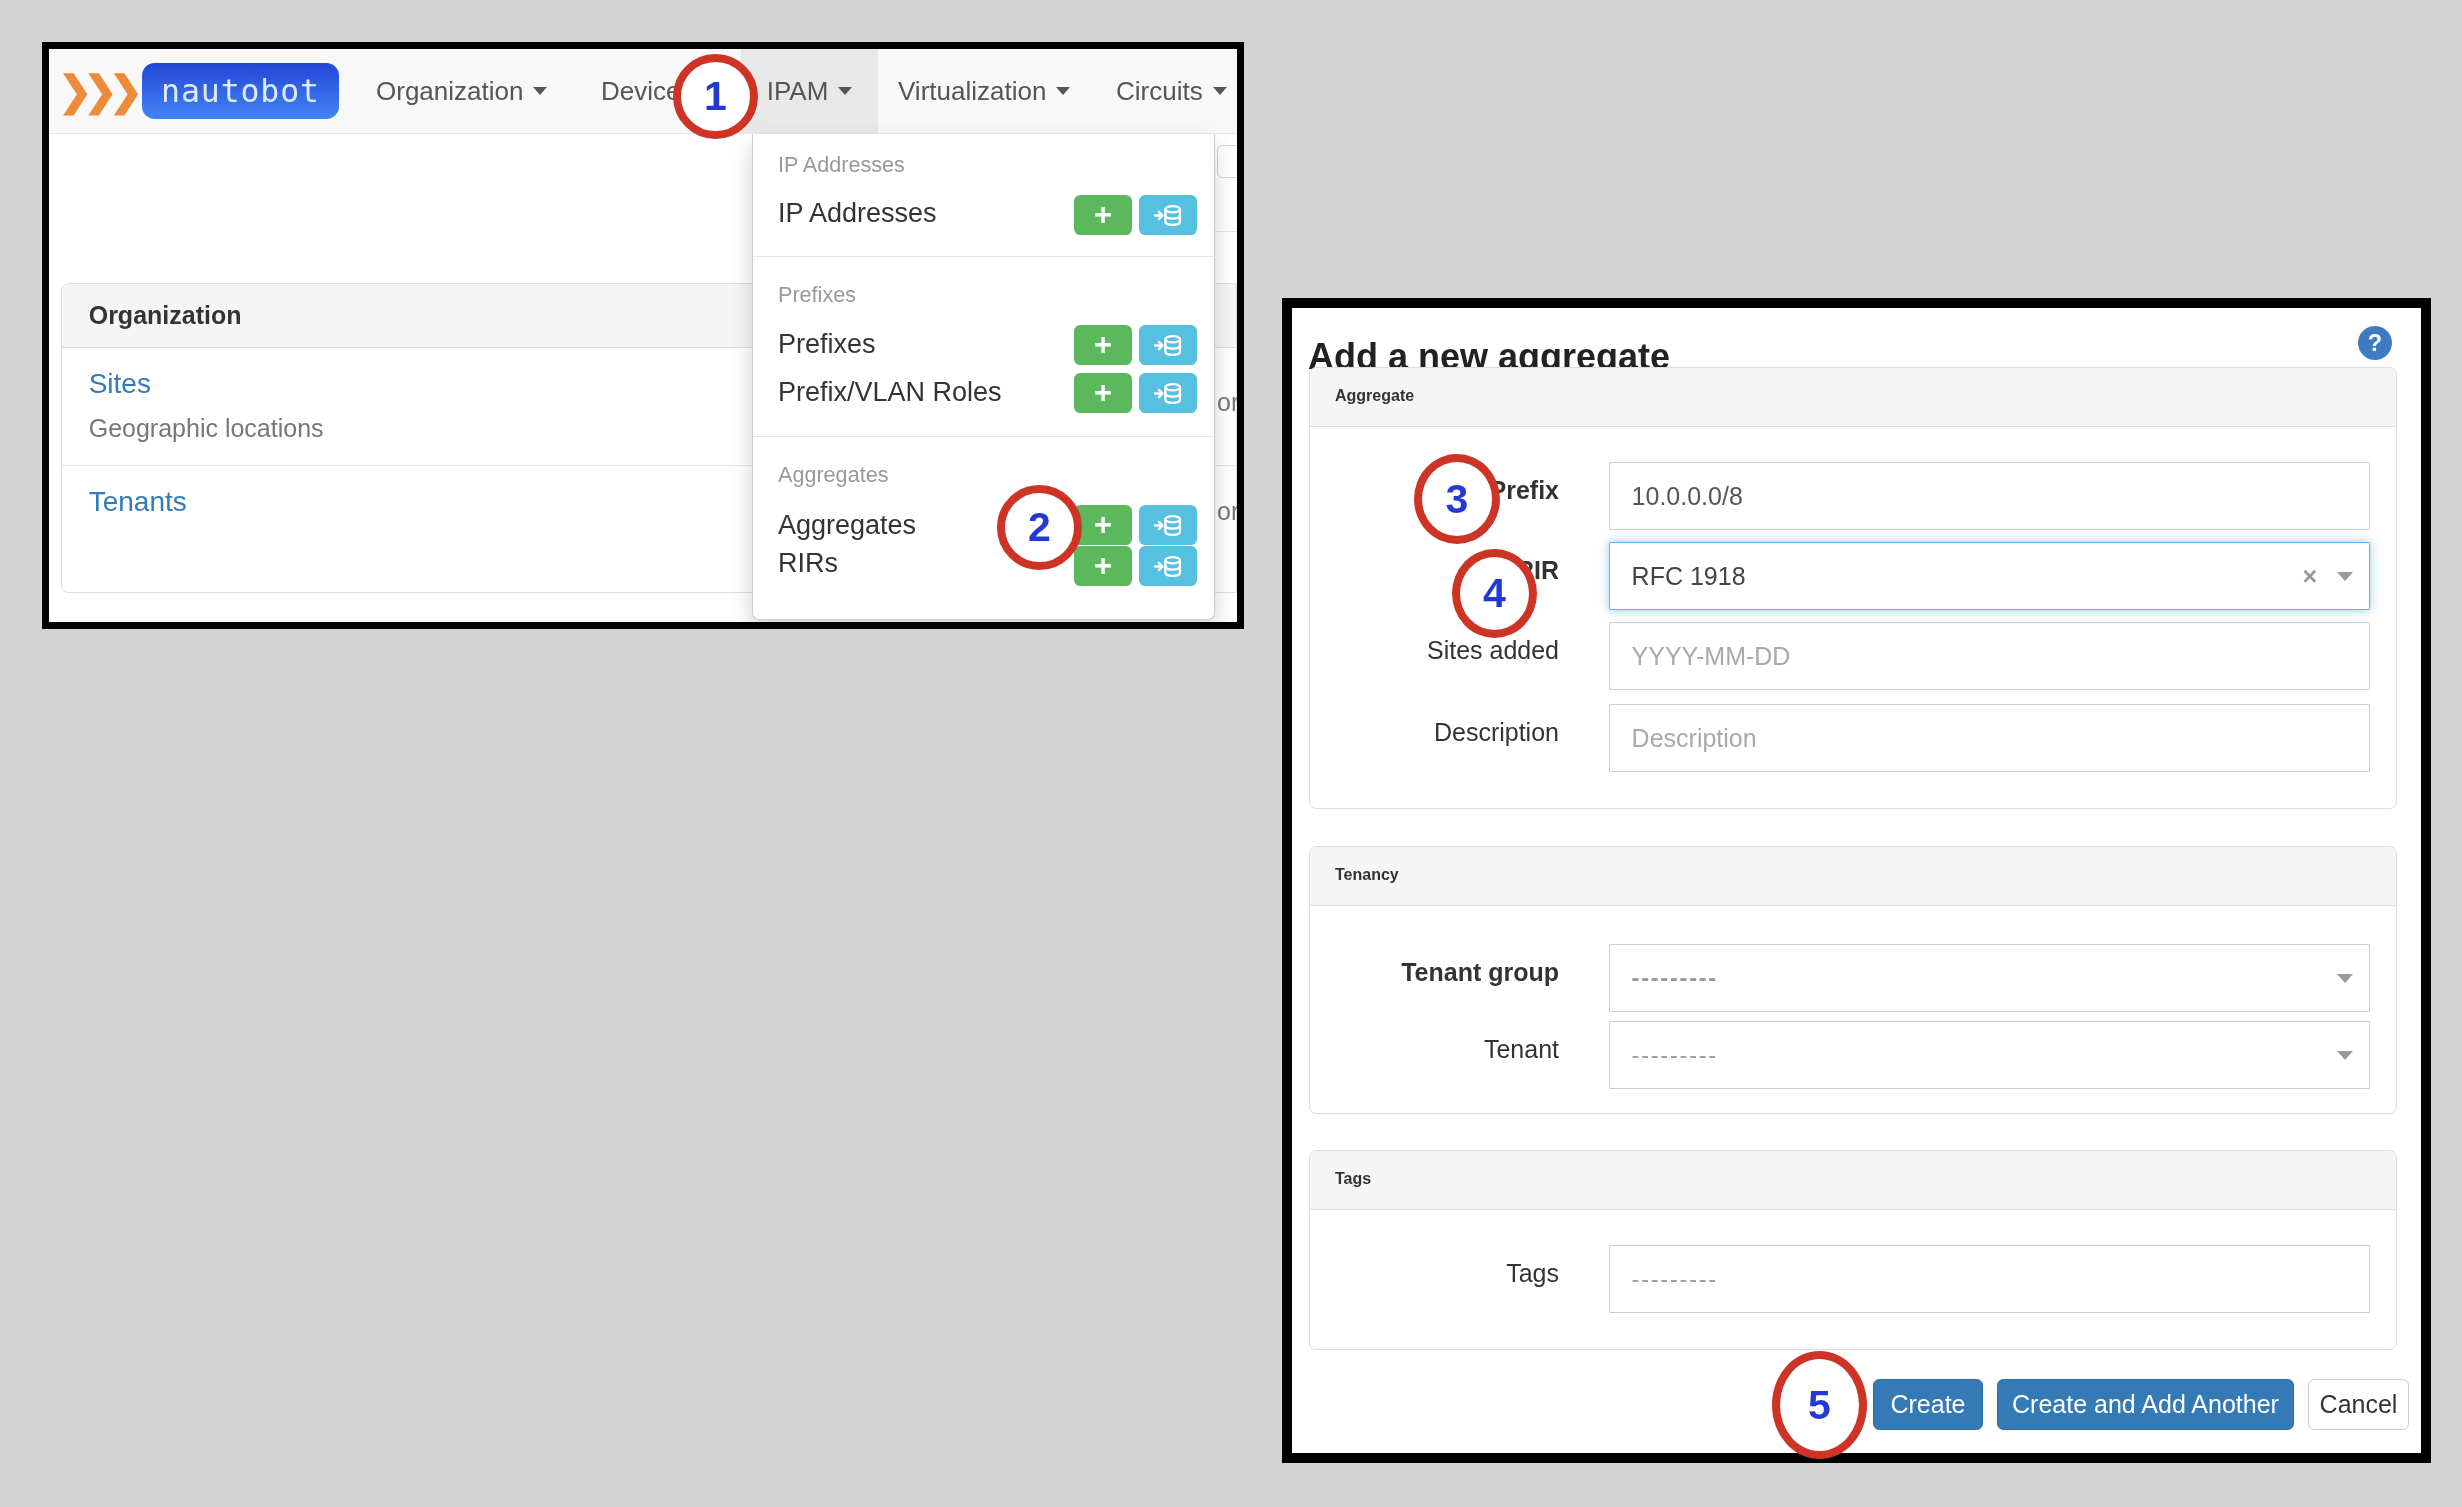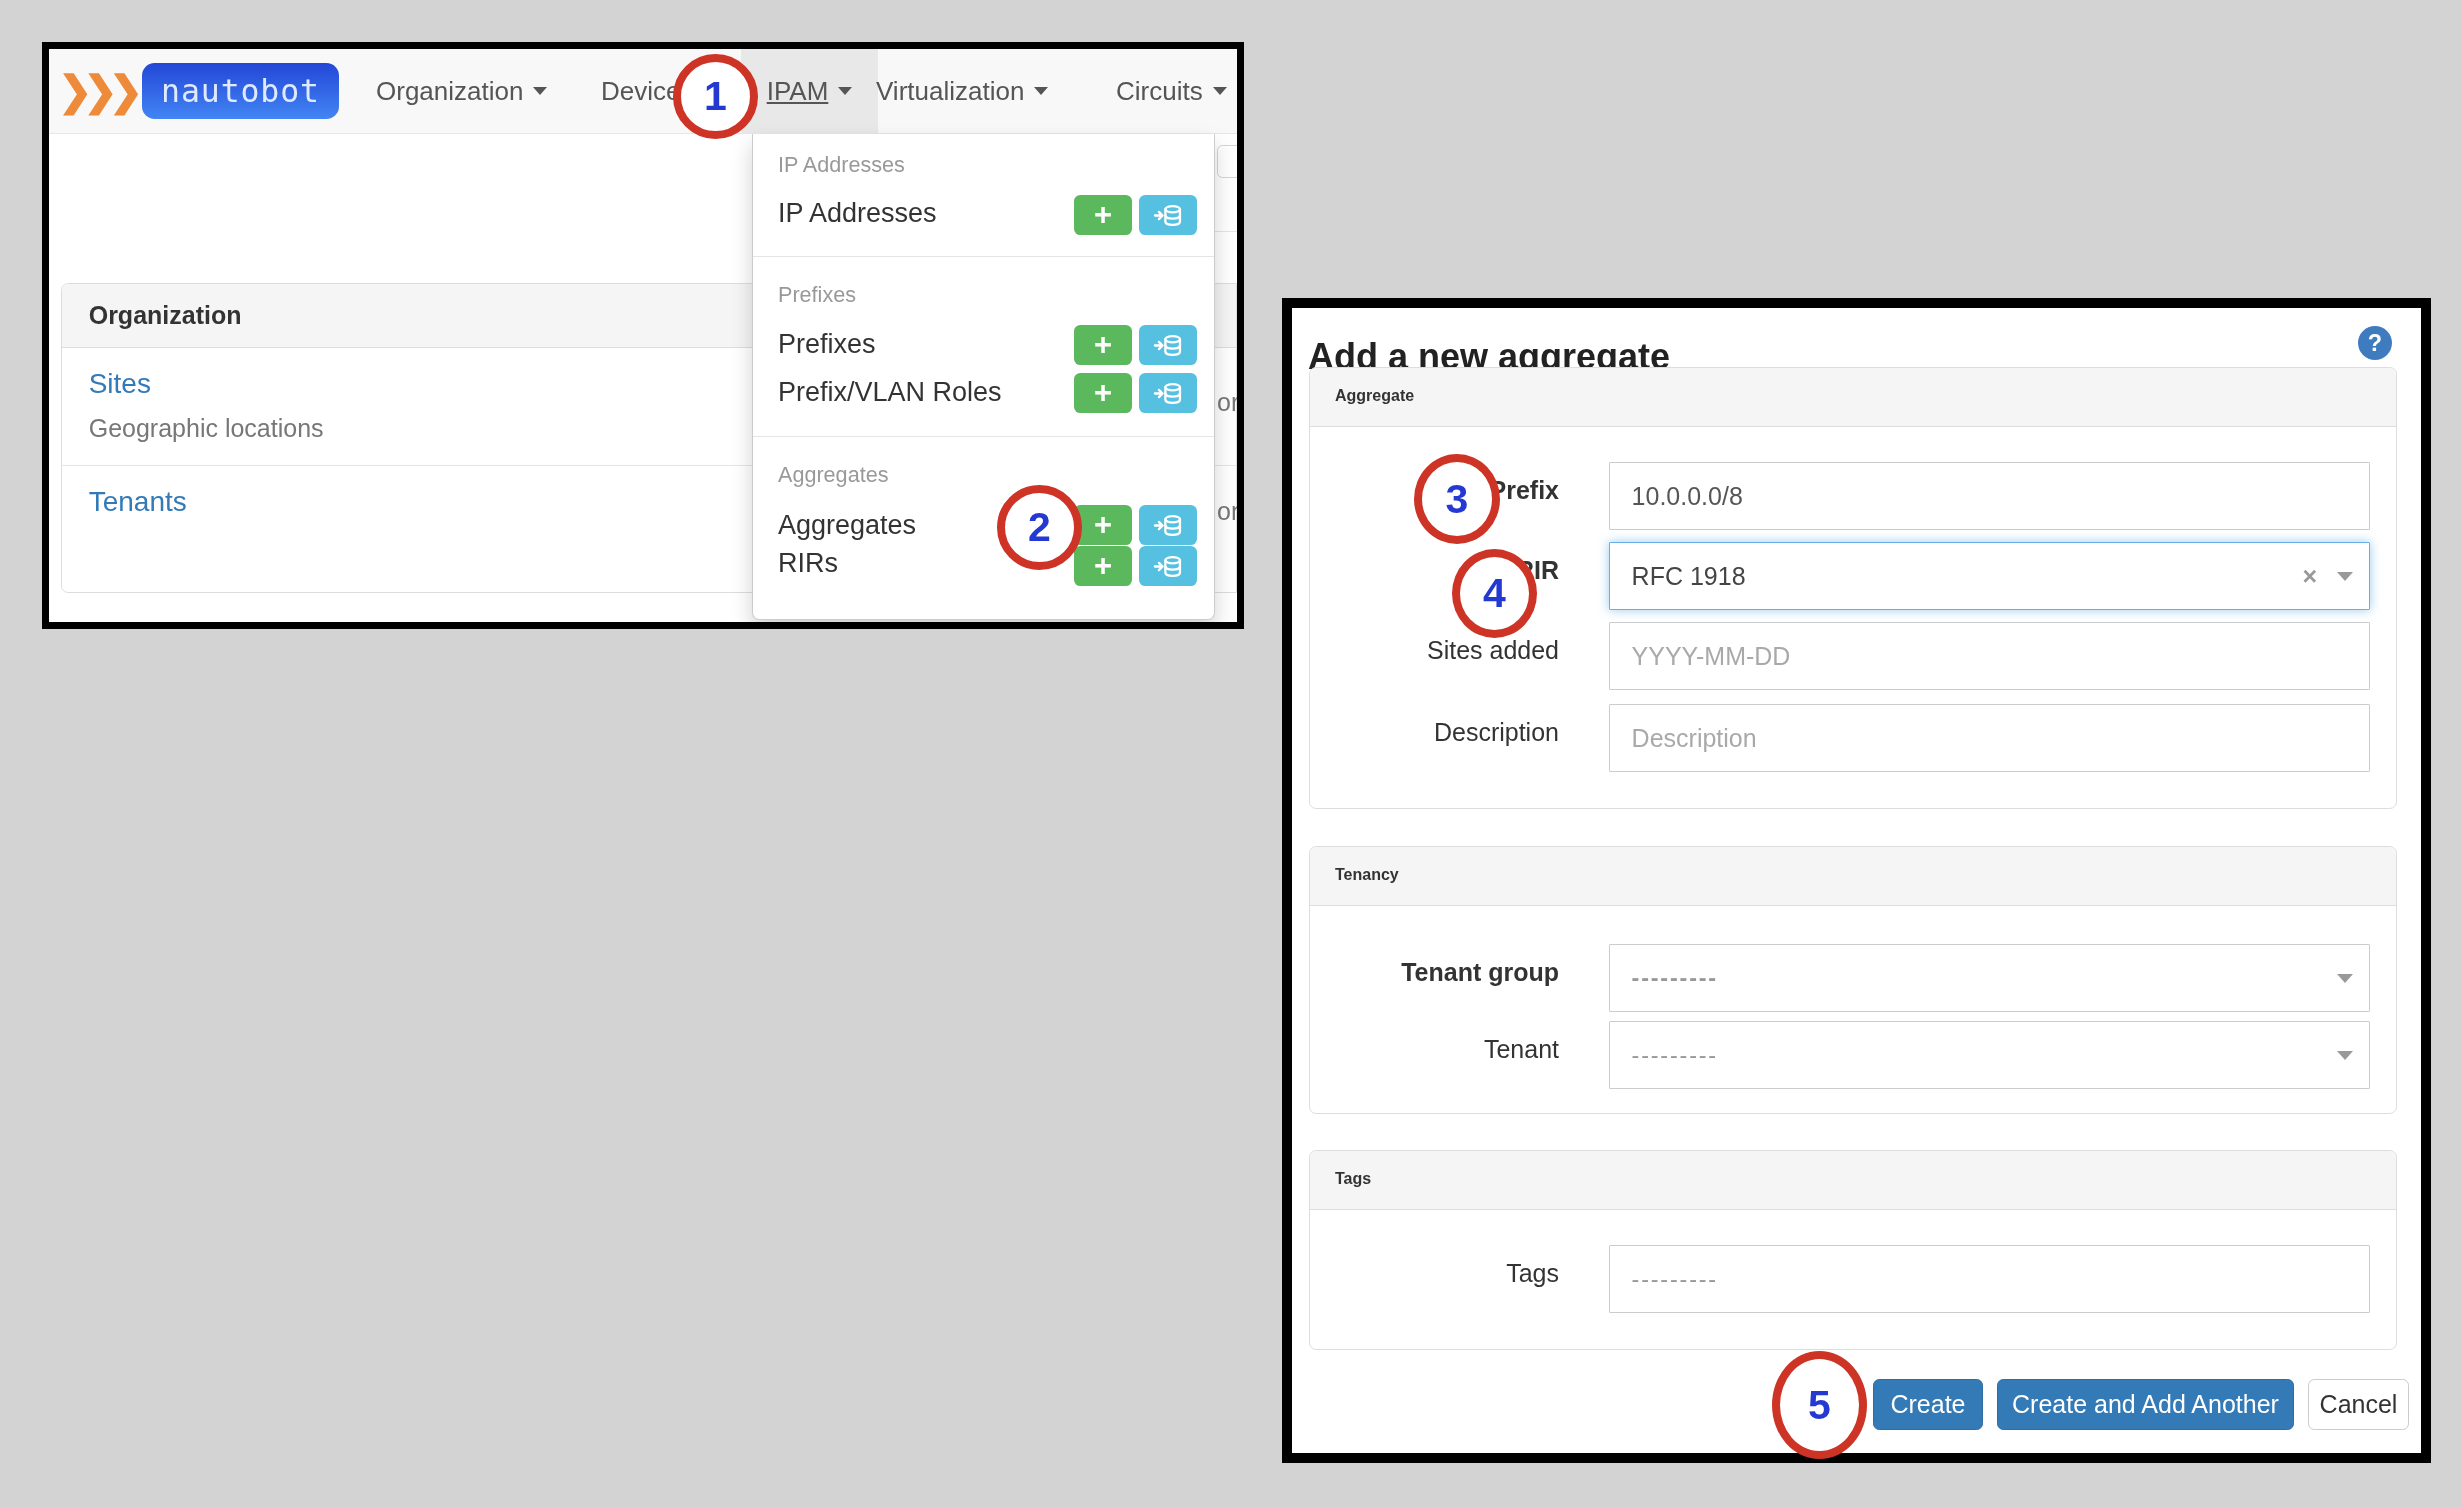--- a/index.html
+++ b/index.html
@@ -100,25 +100,25 @@
       <a class="logo-pill">nautobot</a>
 
       <a class="nav-item" style="left:327px;">
         <span>Organization</span>
           <i class="caret"></i>
       </a>
       <a class="nav-item" style="left:552px;">
         <span>Devices</span>
           <i class="caret"></i>
       </a>
-      <a class="nav-item active" style="left:692px;width:137px;text-decoration:underline;">
+      <a class="nav-item active" style="left:692px;width:137px;">
         <span>IPAM</span>
           <i class="caret"></i>
       </a>
-      <a class="nav-item" style="left:827px;">
+      <a class="nav-item" style="left:849px;">
         <span>Virtualization</span>
           <i class="caret"></i>
       </a>
       <a class="nav-item" style="left:1067px;">
         <span>Circuits</span>
           <i class="caret"></i>
       </a>
     </header>
 
     <div class="bg-box-fragment"></div>

